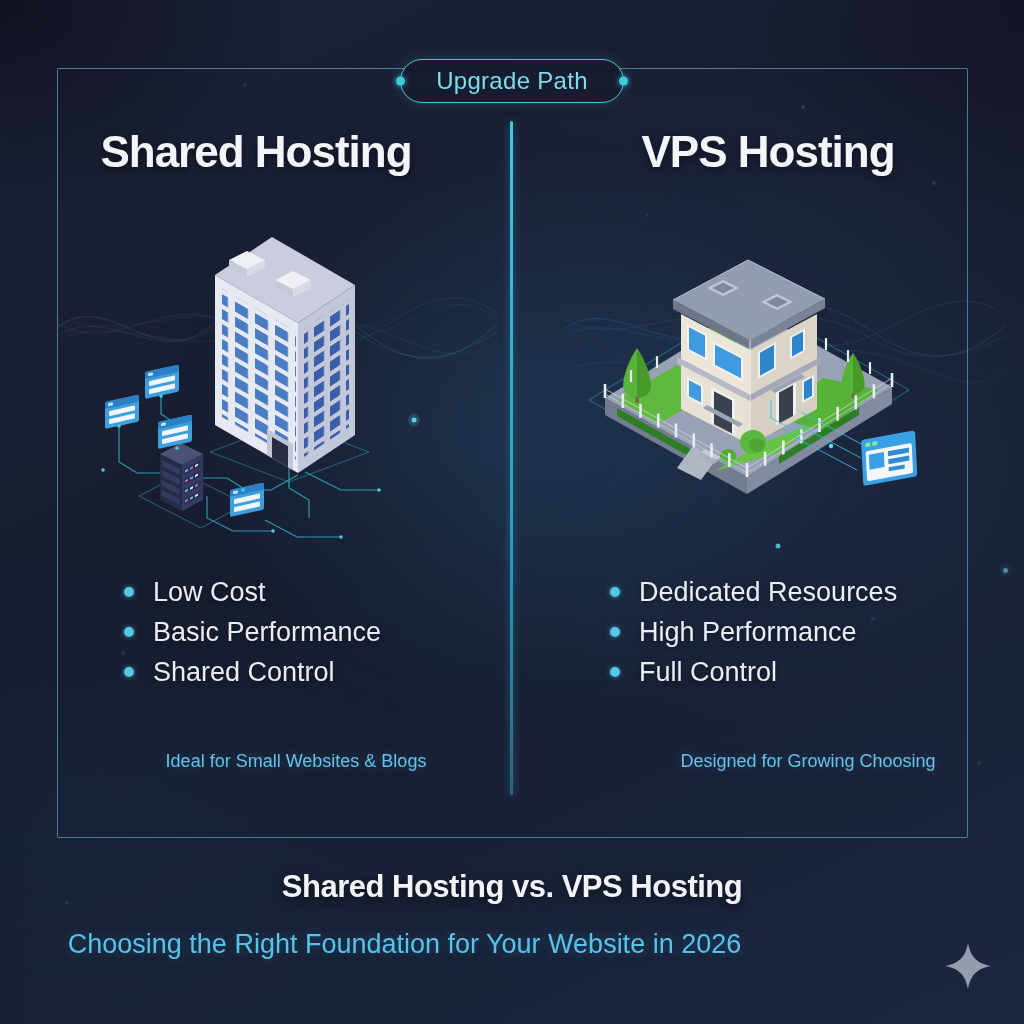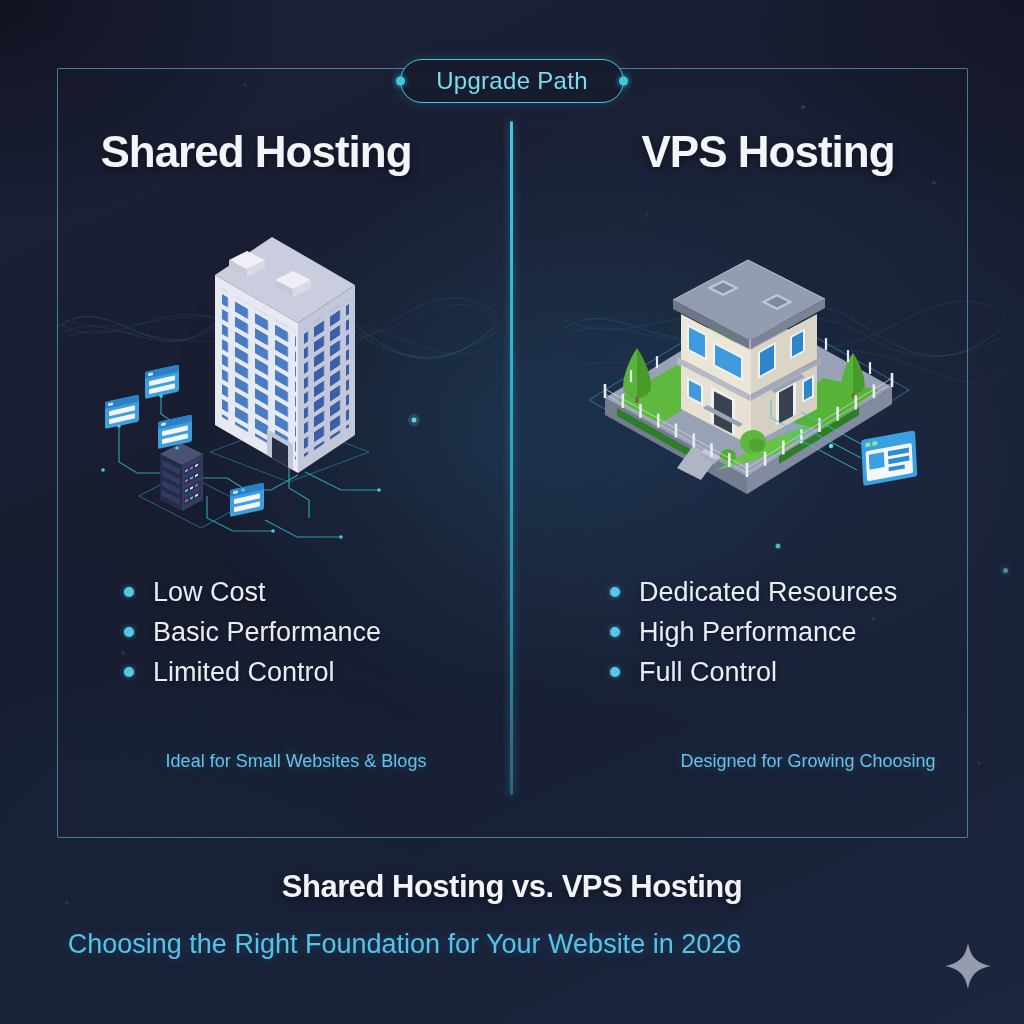--- a/index.html
+++ b/index.html
@@ -361,21 +361,21 @@
   <li>
       <span class="dot"></span>
       <span>Low Cost</span>
     </li>
   <li>
       <span class="dot"></span>
       <span>Basic Performance</span>
     </li>
   <li>
       <span class="dot"></span>
-      <span>Limited Control</span>
+      <span>Shared Control</span>
     </li>
 </ul>
 <ul class="bullets right">
   <li>
       <span class="dot"></span>
       <span>Dedicated Resources</span>
     </li>
   <li>
       <span class="dot"></span>
       <span>High Performance</span>

